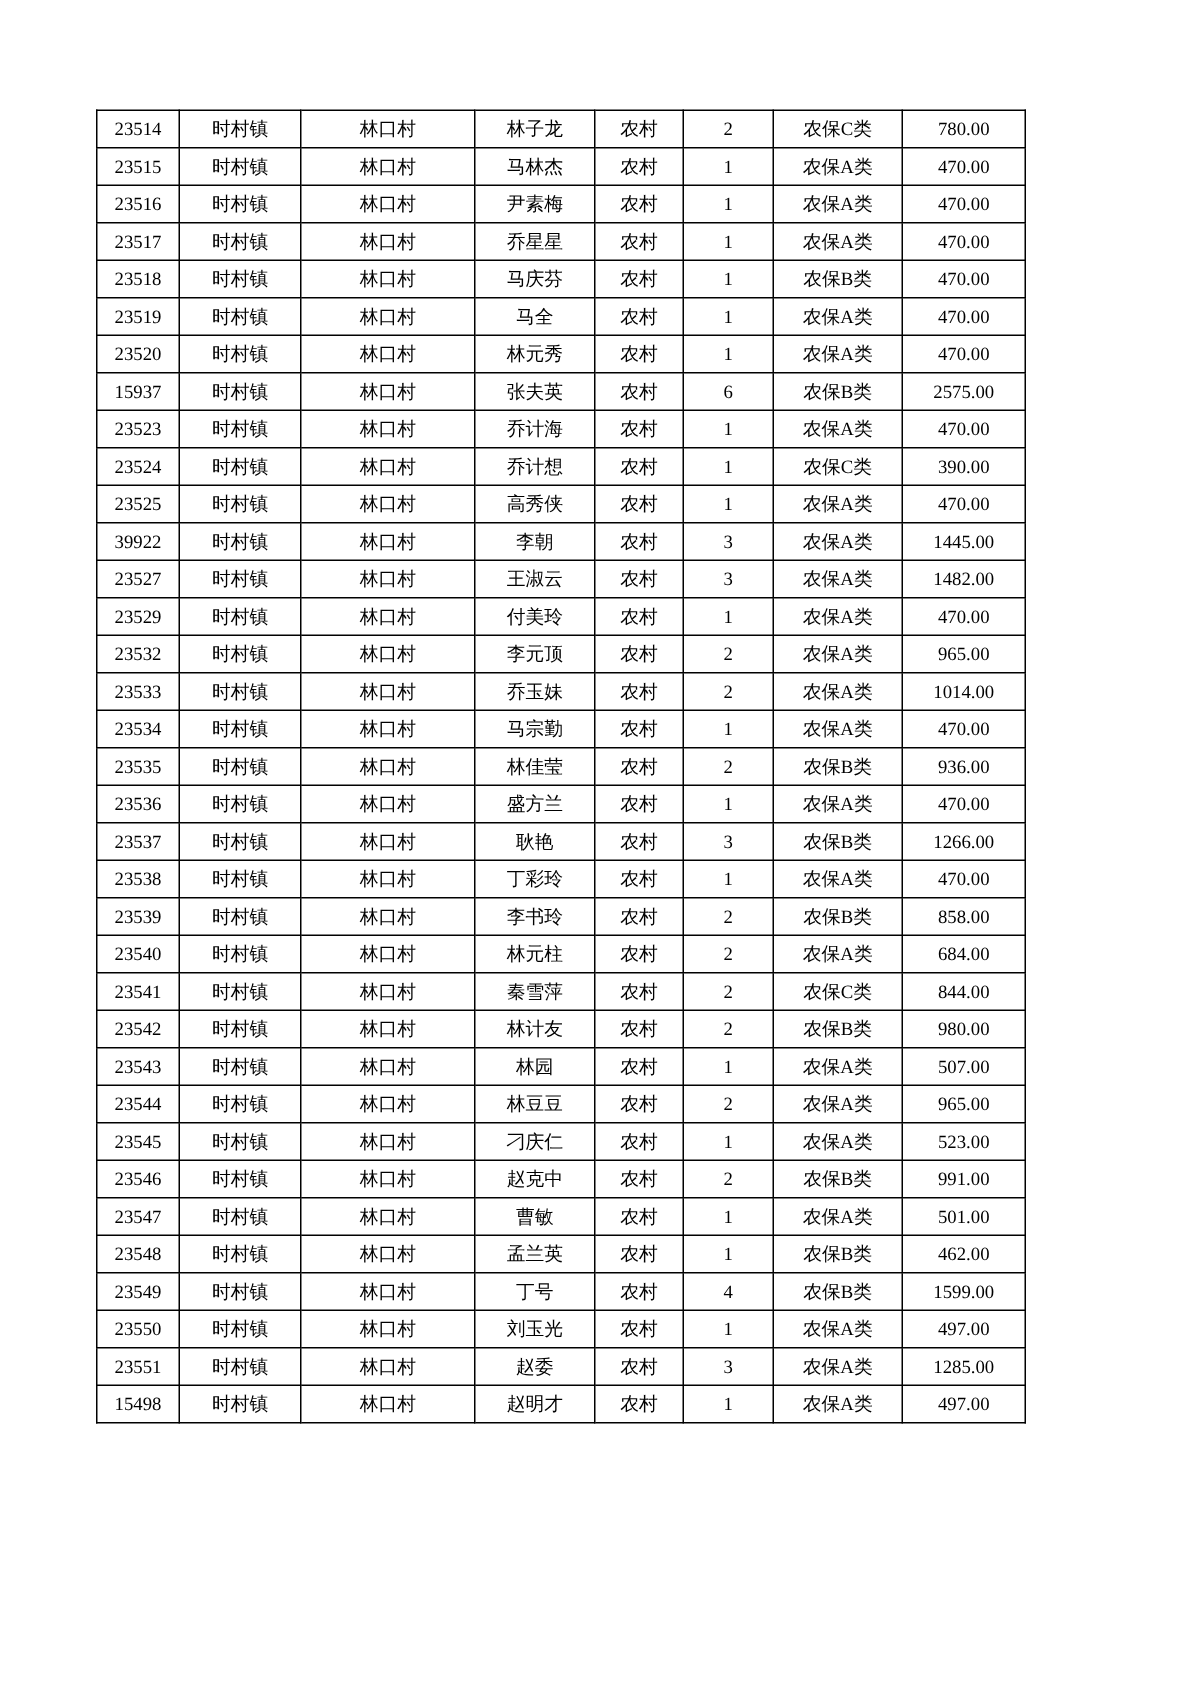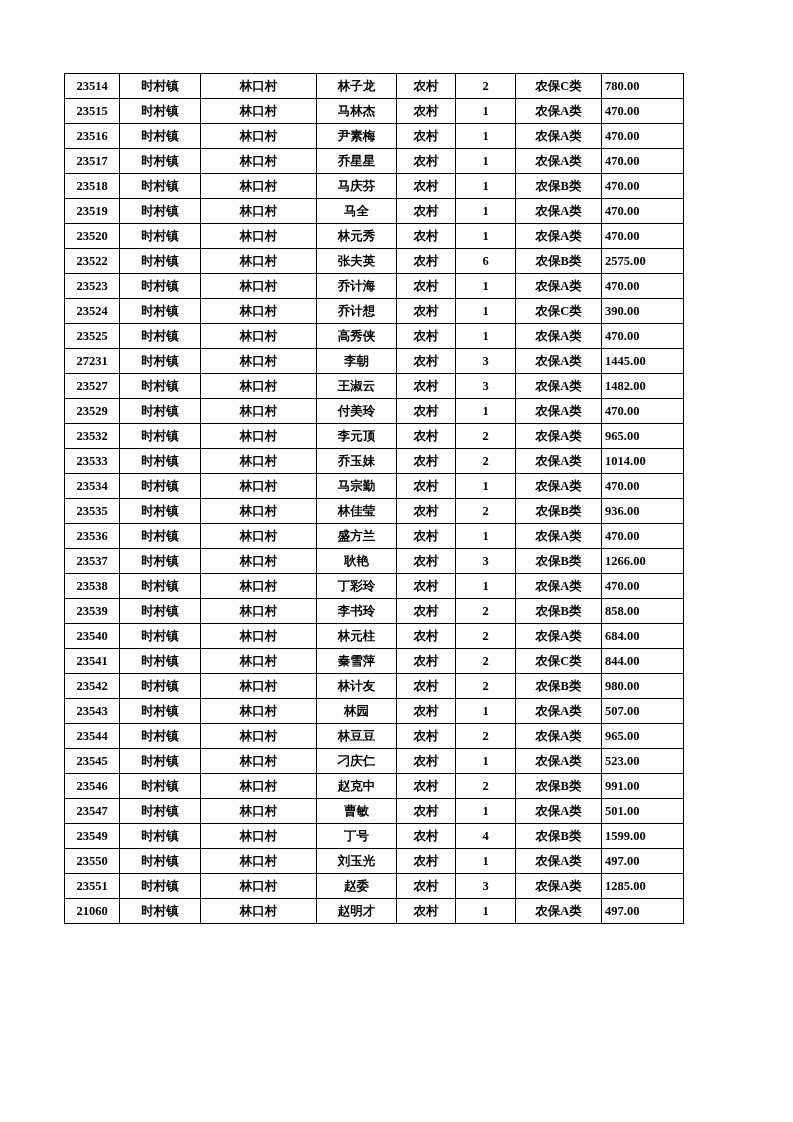--- a/index.html
+++ b/index.html
@@ -15,42 +15,41 @@
     position: relative;
   }
   .sheet {
     position: absolute;
     left: 64px;
     top: 73px;
   }
   table.data-table {
     border-collapse: collapse;
     table-layout: fixed;
-    font-weight: bold;
   }
   table.data-table td {
     border: 1px solid #000000;
     height: 24px;
     font-size: 12.5px;
     line-height: 24px;
     padding: 0 3px;
     overflow: hidden;
     white-space: nowrap;
     box-sizing: border-box;
   }
   col.c0 { width: 55px; }
   col.c1 { width: 81px; }
   col.c2 { width: 116px; }
   col.c3 { width: 80px; }
   col.c4 { width: 59px; }
   col.c5 { width: 60px; }
   col.c6 { width: 86px; }
   col.c7 { width: 82px; }
   td.a-center { text-align: center; }
-  td.a-right  { text-align: left; padding-right: 20px; }
+  td.a-right  { text-align: center; padding-right: 20px; }
 </style>
 </head>
 <body>
 
 <div class="sheet">
   <table class="data-table">
     <colgroup>
       <col class="c0">
         <col class="c1">
         <col class="c2">
@@ -125,21 +124,21 @@
           <td class="a-center">23520</td>
           <td class="a-center">时村镇</td>
           <td class="a-center">林口村</td>
           <td class="a-center">林元秀</td>
           <td class="a-center">农村</td>
           <td class="a-center">1</td>
           <td class="a-center">农保A类</td>
           <td class="a-right">470.00</td>
         </tr>
         <tr>
-          <td class="a-center">23522</td>
+          <td class="a-center">15937</td>
           <td class="a-center">时村镇</td>
           <td class="a-center">林口村</td>
           <td class="a-center">张夫英</td>
           <td class="a-center">农村</td>
           <td class="a-center">6</td>
           <td class="a-center">农保B类</td>
           <td class="a-right">2575.00</td>
         </tr>
         <tr>
           <td class="a-center">23523</td>
@@ -165,21 +164,21 @@
           <td class="a-center">23525</td>
           <td class="a-center">时村镇</td>
           <td class="a-center">林口村</td>
           <td class="a-center">高秀侠</td>
           <td class="a-center">农村</td>
           <td class="a-center">1</td>
           <td class="a-center">农保A类</td>
           <td class="a-right">470.00</td>
         </tr>
         <tr>
-          <td class="a-center">27231</td>
+          <td class="a-center">39922</td>
           <td class="a-center">时村镇</td>
           <td class="a-center">林口村</td>
           <td class="a-center">李朝</td>
           <td class="a-center">农村</td>
           <td class="a-center">3</td>
           <td class="a-center">农保A类</td>
           <td class="a-right">1445.00</td>
         </tr>
         <tr>
           <td class="a-center">23527</td>
@@ -355,20 +354,30 @@
           <td class="a-center">23547</td>
           <td class="a-center">时村镇</td>
           <td class="a-center">林口村</td>
           <td class="a-center">曹敏</td>
           <td class="a-center">农村</td>
           <td class="a-center">1</td>
           <td class="a-center">农保A类</td>
           <td class="a-right">501.00</td>
         </tr>
         <tr>
+          <td class="a-center">23548</td>
+          <td class="a-center">时村镇</td>
+          <td class="a-center">林口村</td>
+          <td class="a-center">孟兰英</td>
+          <td class="a-center">农村</td>
+          <td class="a-center">1</td>
+          <td class="a-center">农保B类</td>
+          <td class="a-right">462.00</td>
+        </tr>
+        <tr>
           <td class="a-center">23549</td>
           <td class="a-center">时村镇</td>
           <td class="a-center">林口村</td>
           <td class="a-center">丁号</td>
           <td class="a-center">农村</td>
           <td class="a-center">4</td>
           <td class="a-center">农保B类</td>
           <td class="a-right">1599.00</td>
         </tr>
         <tr>
@@ -385,21 +394,21 @@
           <td class="a-center">23551</td>
           <td class="a-center">时村镇</td>
           <td class="a-center">林口村</td>
           <td class="a-center">赵委</td>
           <td class="a-center">农村</td>
           <td class="a-center">3</td>
           <td class="a-center">农保A类</td>
           <td class="a-right">1285.00</td>
         </tr>
         <tr>
-          <td class="a-center">21060</td>
+          <td class="a-center">15498</td>
           <td class="a-center">时村镇</td>
           <td class="a-center">林口村</td>
           <td class="a-center">赵明才</td>
           <td class="a-center">农村</td>
           <td class="a-center">1</td>
           <td class="a-center">农保A类</td>
           <td class="a-right">497.00</td>
         </tr>
       </tbody>
   </table>

